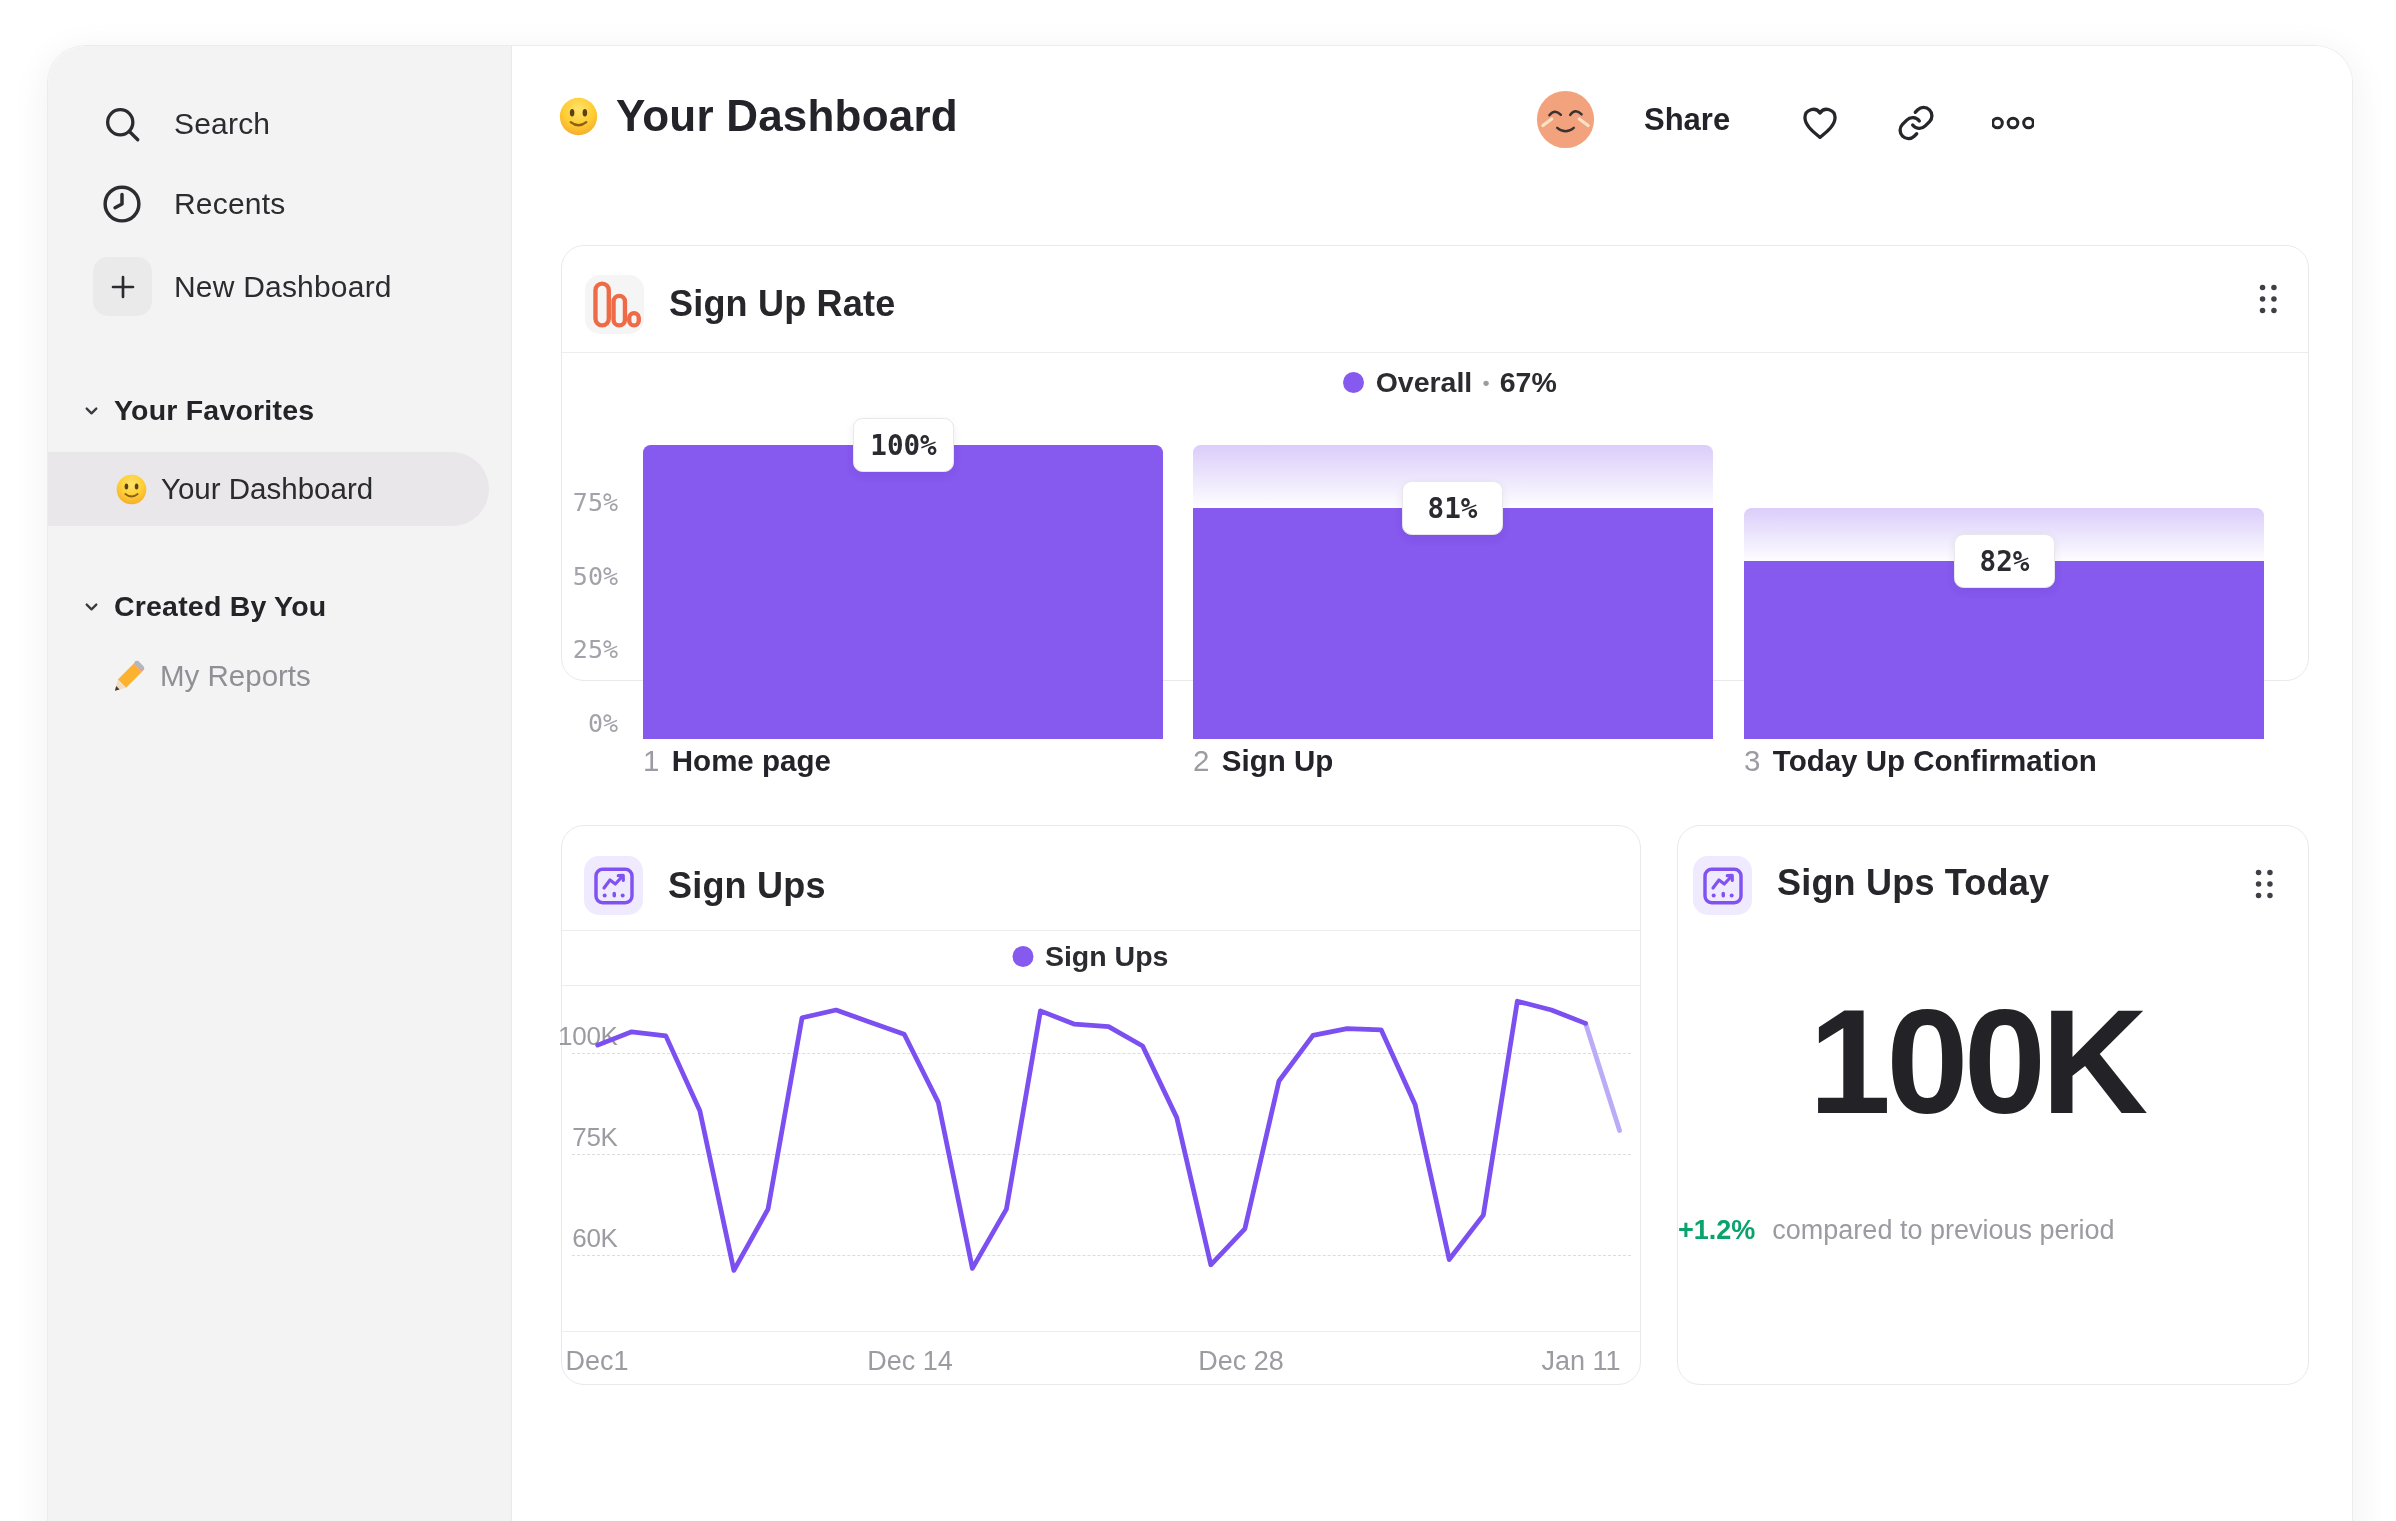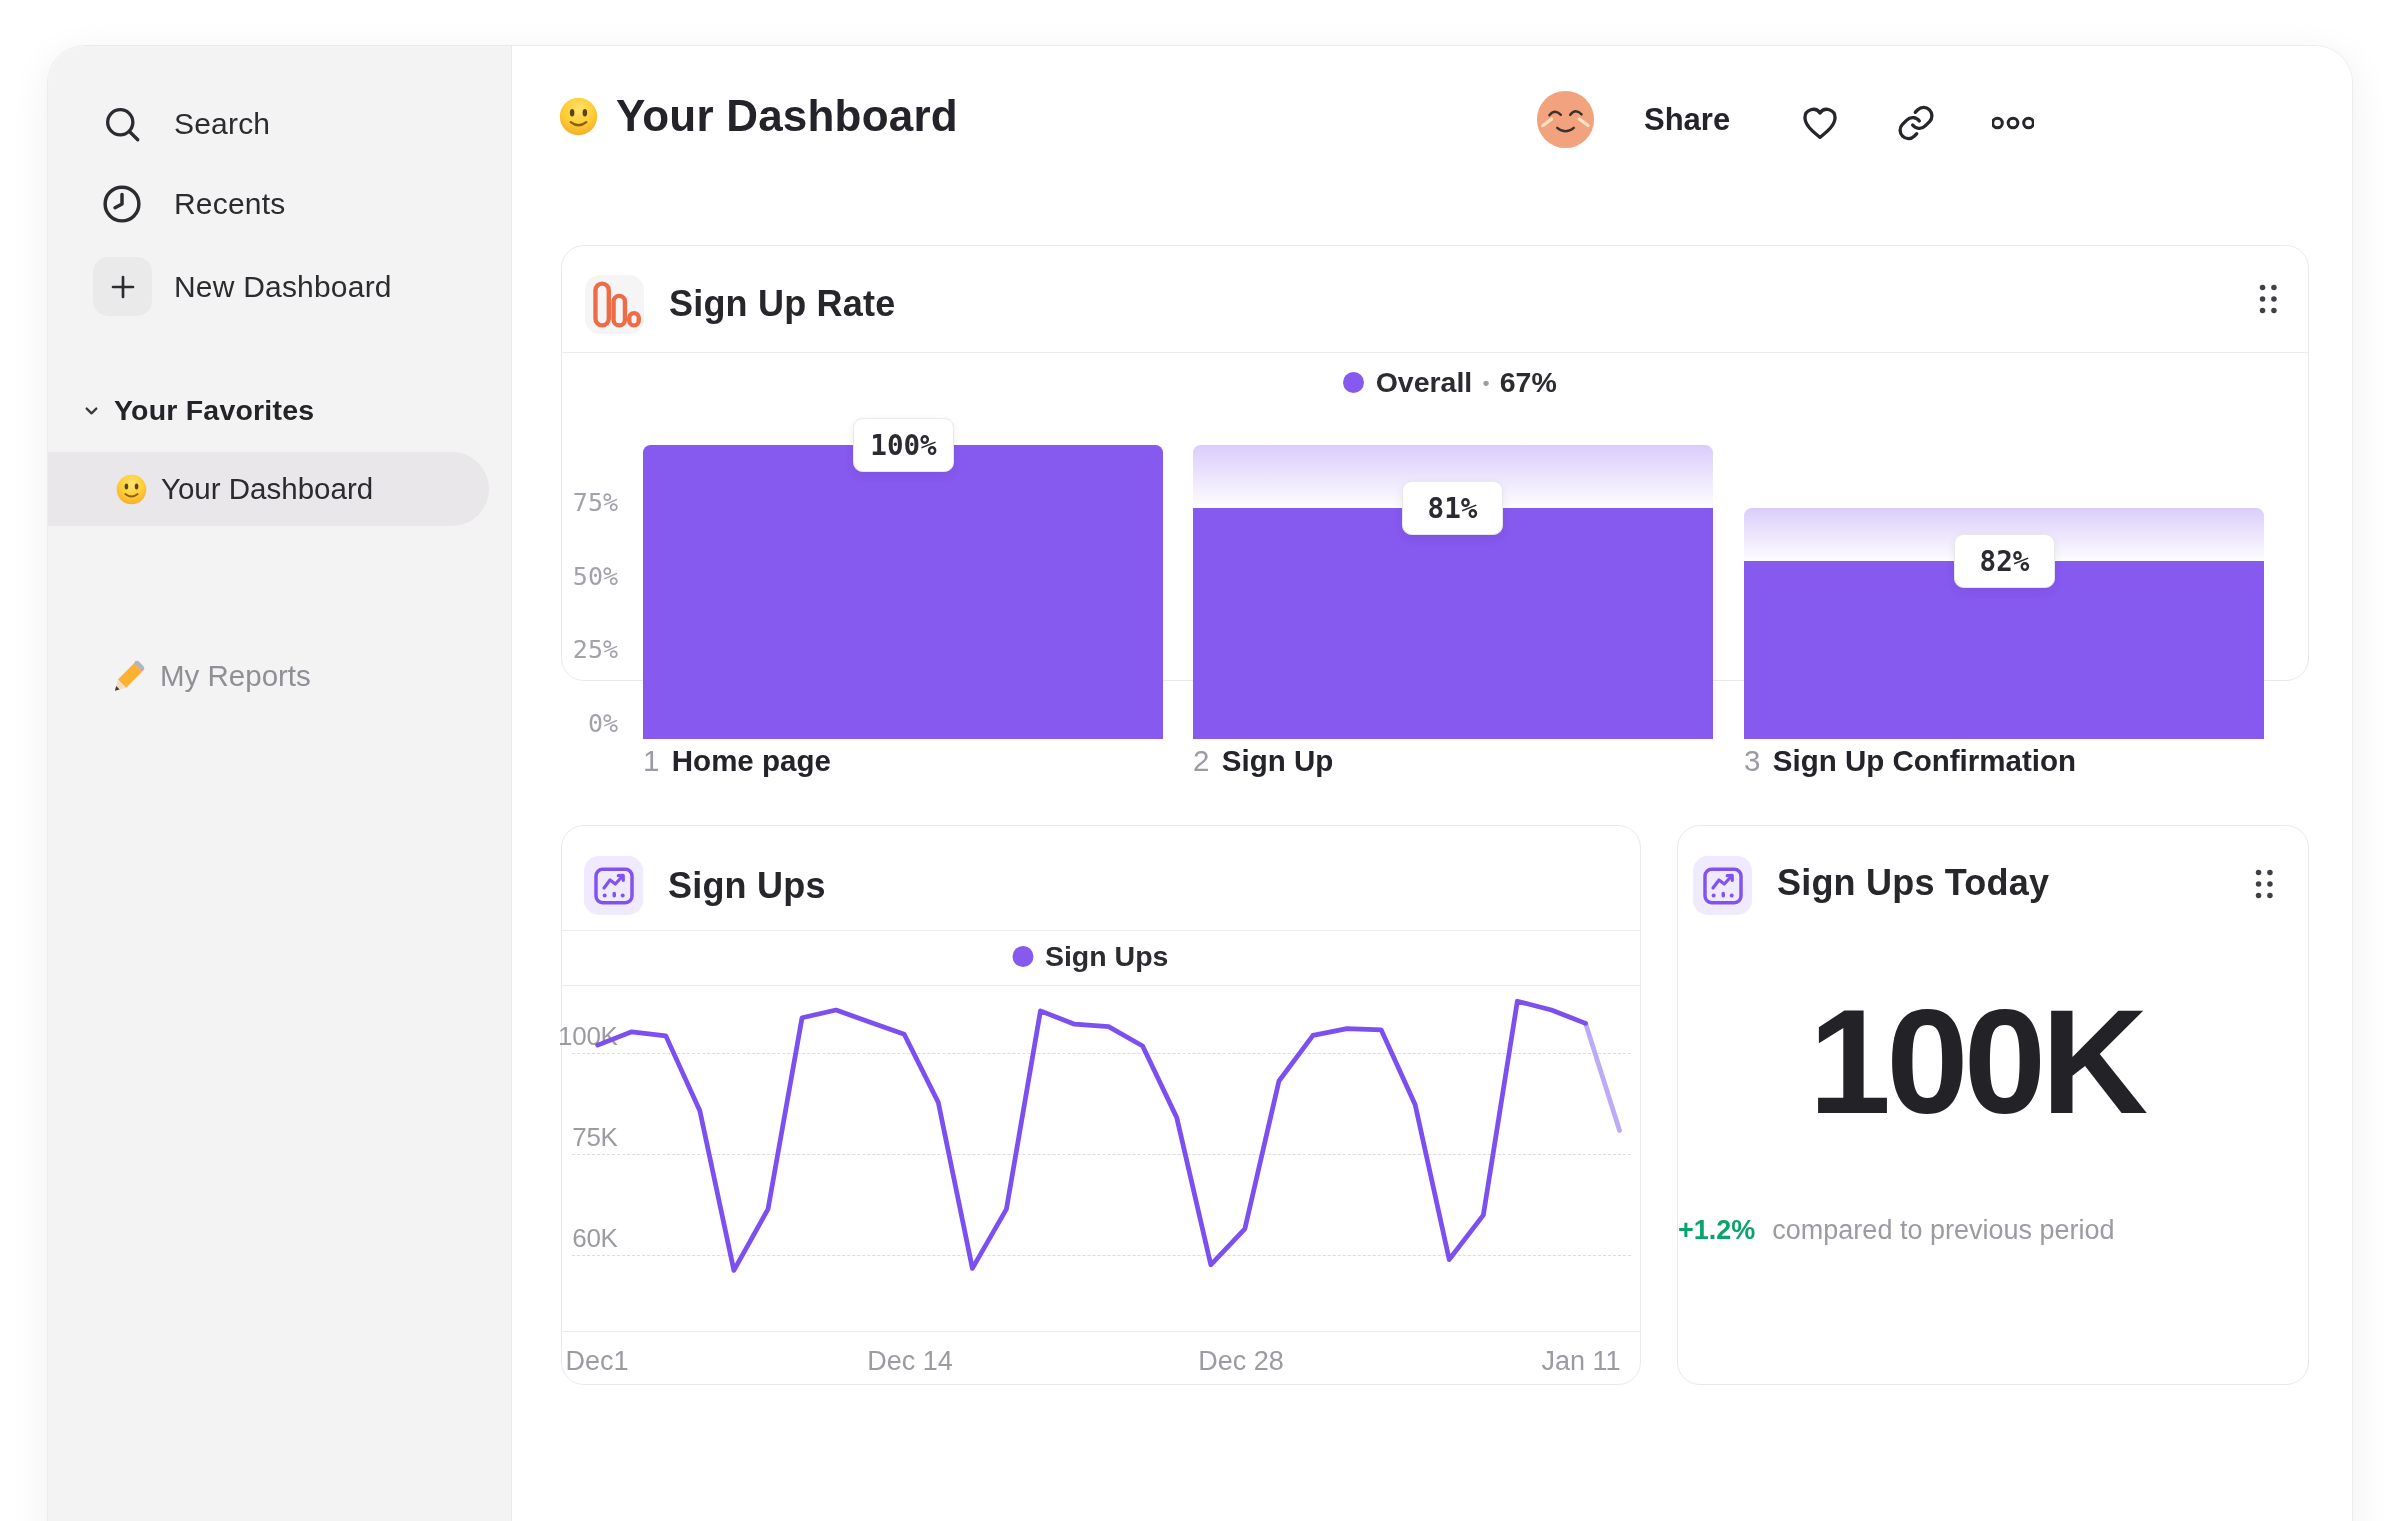--- a/index.html
+++ b/index.html
@@ -196,20 +196,28 @@
       <span class="lb">Your Favorites</span>
     </div>
 
     <div class="side-pill">
       <svg class="emoji" viewBox="0 0 33 33" width="31" height="31">
           <use href="#sym-smiley"></use>
         </svg>
       <span class="lb">Your Dashboard</span>
     </div>
 
+    <div class="side-section" style="top:537px">
+      <span class="chev">
+        <svg width="23" height="23" viewBox="0 0 24 24" fill="none" stroke="#3a3a40" stroke-width="2.4" stroke-linecap="round" stroke-linejoin="round">
+          <polyline points="7,10 12,15 17,10"></polyline>
+        </svg>
+      </span>
+      <span class="lb">Created By You</span>
+    </div>
 
     <div class="side-leaf" style="top:599px">
       <svg class="emoji" viewBox="0 0 33 33" width="31" height="31">
           <use href="#sym-pencil"></use>
         </svg>
       <span class="lb">My Reports</span>
     </div>
   </nav>
 
   <div class="main">
@@ -273,21 +281,21 @@
           <div class="f-bar-solid" style="left: 81px; width: 520px; top: 199px; height: 294px; border-radius: 7.6px 7.6px 0px 0px;"></div>
           <div class="f-tip" style="left: 291px; top: 172px;">100%</div>
           <div class="f-step" style="left: 81px; top: 515px;"><span class="num">1</span><span class="name">Home page</span></div>
           <div class="f-bar-ghost" style="left: 631px; width: 520px; top: 199px; height: 63px;"></div>
           <div class="f-bar-solid" style="left: 631px; width: 520px; top: 262px; height: 231px; border-radius: 0px;"></div>
           <div class="f-tip" style="left: 840px; top: 235px;">81%</div>
           <div class="f-step" style="left: 631px; top: 515px;"><span class="num">2</span><span class="name">Sign Up</span></div>
           <div class="f-bar-ghost" style="left: 1182px; width: 520px; top: 262px; height: 53px;"></div>
           <div class="f-bar-solid" style="left: 1182px; width: 520px; top: 315px; height: 178px; border-radius: 0px;"></div>
           <div class="f-tip" style="left: 1392px; top: 288px;">82%</div>
-          <div class="f-step" style="left: 1182px; top: 515px;"><span class="num">3</span><span class="name">Sign Up Confirmation</span></div>
+          <div class="f-step" style="left: 1182px; top: 515px;"><span class="num">3</span><span class="name">Today Up Confirmation</span></div>
         </div>
     </section>
 
     <section class="card" id="line-card">
       <div class="card-head-iconbox iconbox-purple" style="left:22px; top:30px">
         <svg width="48" height="48" stroke="#8152f0" fill="#8152f0" viewBox="0 0 50 50">
             <use href="#sym-chart"></use>
           </svg>
       </div>
       <h2 class="card-title" style="left:106px; top:60px">Sign Ups</h2>

